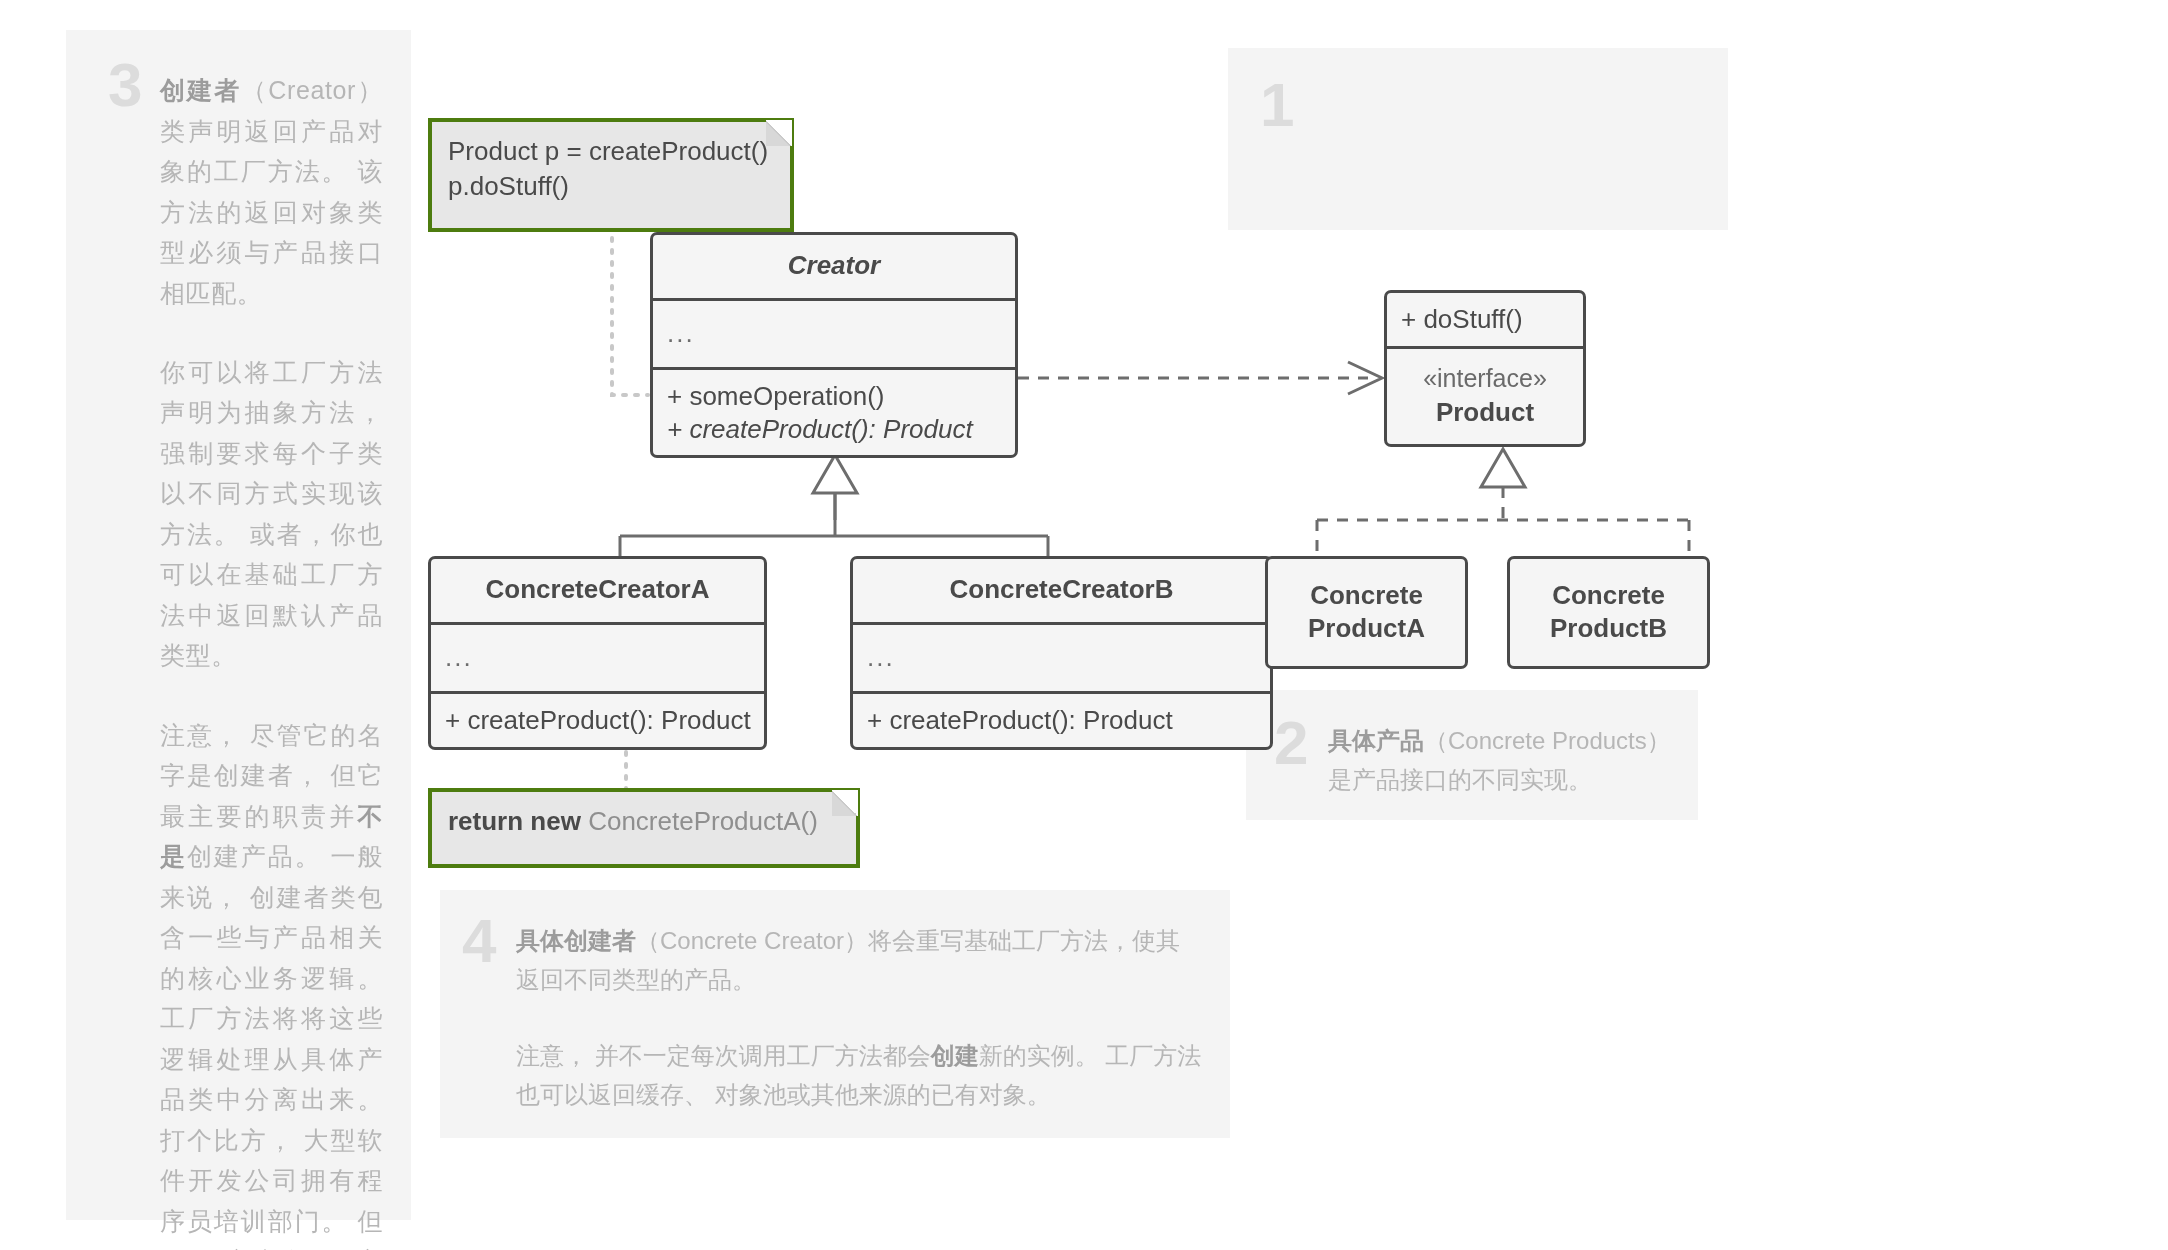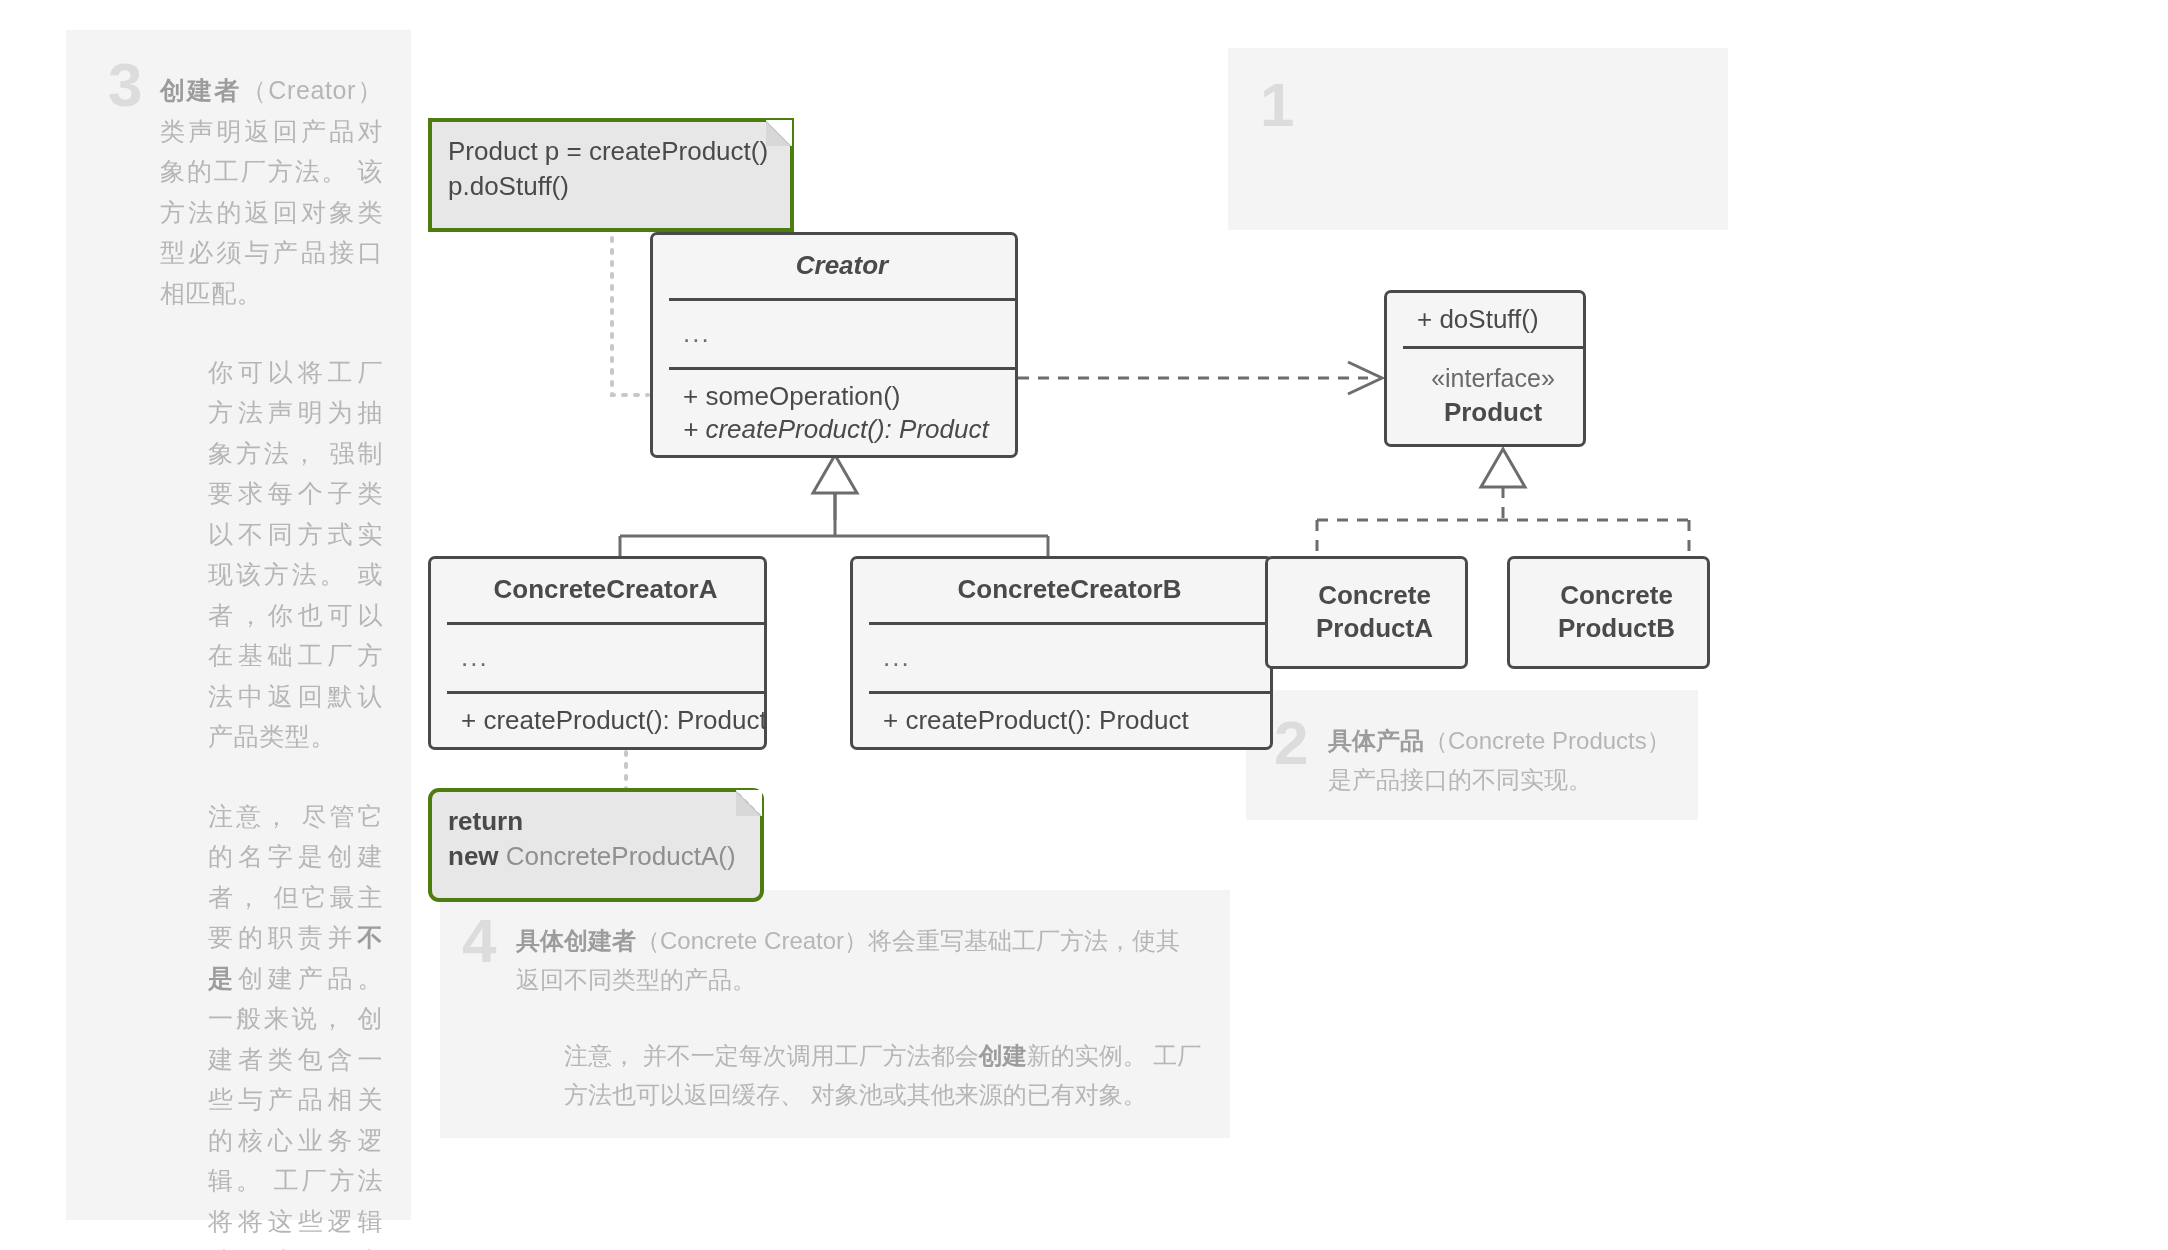--- a/index.html
+++ b/index.html
@@ -21,21 +21,21 @@
   .anno .num {
     position: absolute;
     font-size: 62px;
     font-weight: bold;
     color: #dcdcdc;
     line-height: 1;
     letter-spacing: -2px;
   }
   .anno .body { color: #b6b6b6; }
   .anno b { color: #9c9c9c; font-weight: bold; }
-  .anno p + p { margin-top: 1.55em; margin-left: 48px; }
+  .anno p + p { margin-top: 1.55em; }
 
   
   #anno-3 {
     left: 66px; top: 30px; width: 345px; height: 1190px;
     padding: 40px 28px 20px 94px;
     font-size: 25px;
     letter-spacing: 0.6px;
     text-align: justify;
   }
   #anno-3 .num { left: 42px; top: 24px; }
@@ -64,21 +64,20 @@
   }
   #anno-4 .num { left: 22px; top: 20px; }
 
   
   .uml {
     position: absolute;
     background: #f5f5f5;
     border: 3px solid #4a4a4a;
     border-radius: 7px;
     color: #4a4a4a;
-    padding-left: 16px;
   }
   .uml .row {
     padding: 10px 14px;
     font-size: 26px;
     line-height: 1.25;
   }
   .uml .row + .row { border-top: 3px solid #4a4a4a; }
   .uml .title {
     text-align: center;
     font-weight: bold;
@@ -230,17 +229,17 @@
     </div>
   </div>
 
   <div class="uml" style="left:1507px; top:556px; width:203px;">
     <div class="row title" style="padding:20px 10px 22px;">
       <div>Concrete</div>
       <div>ProductB</div>
     </div>
   </div>
 
-  <div class="note" style="left:428px; top:788px; width:336px;border-radius:11px;">
+  <div class="note" style="left:428px; top:788px; width:432px;">
     <span><b>return new</b><span class="muted">&nbsp;</span><span class="muted">ConcreteProductA()</span></span>
   </div>
 
 </div>
 
 </body></html>

